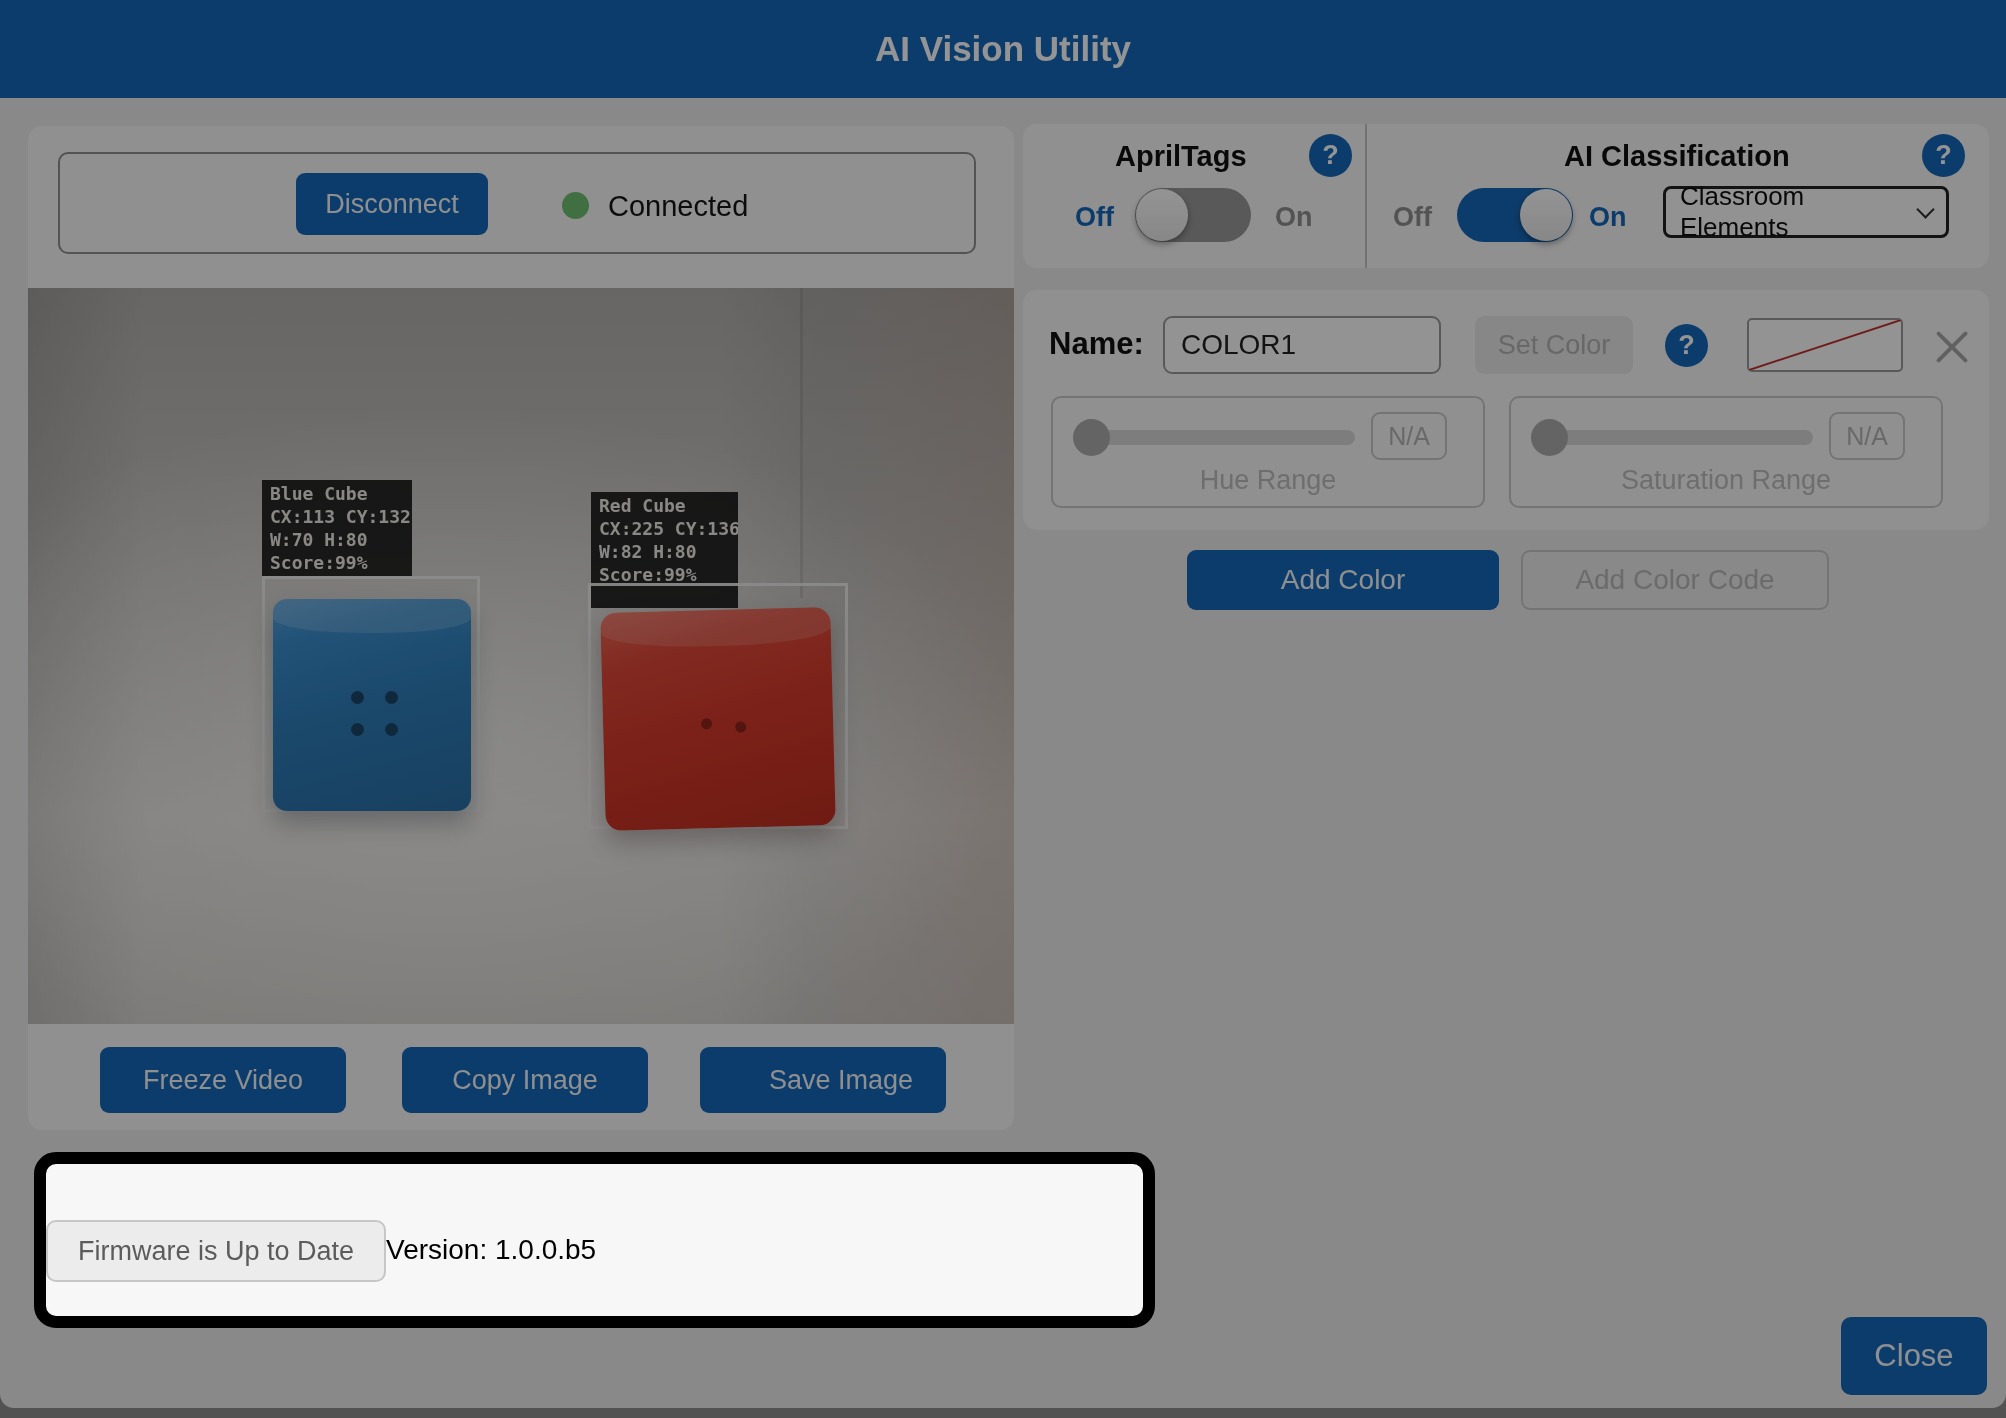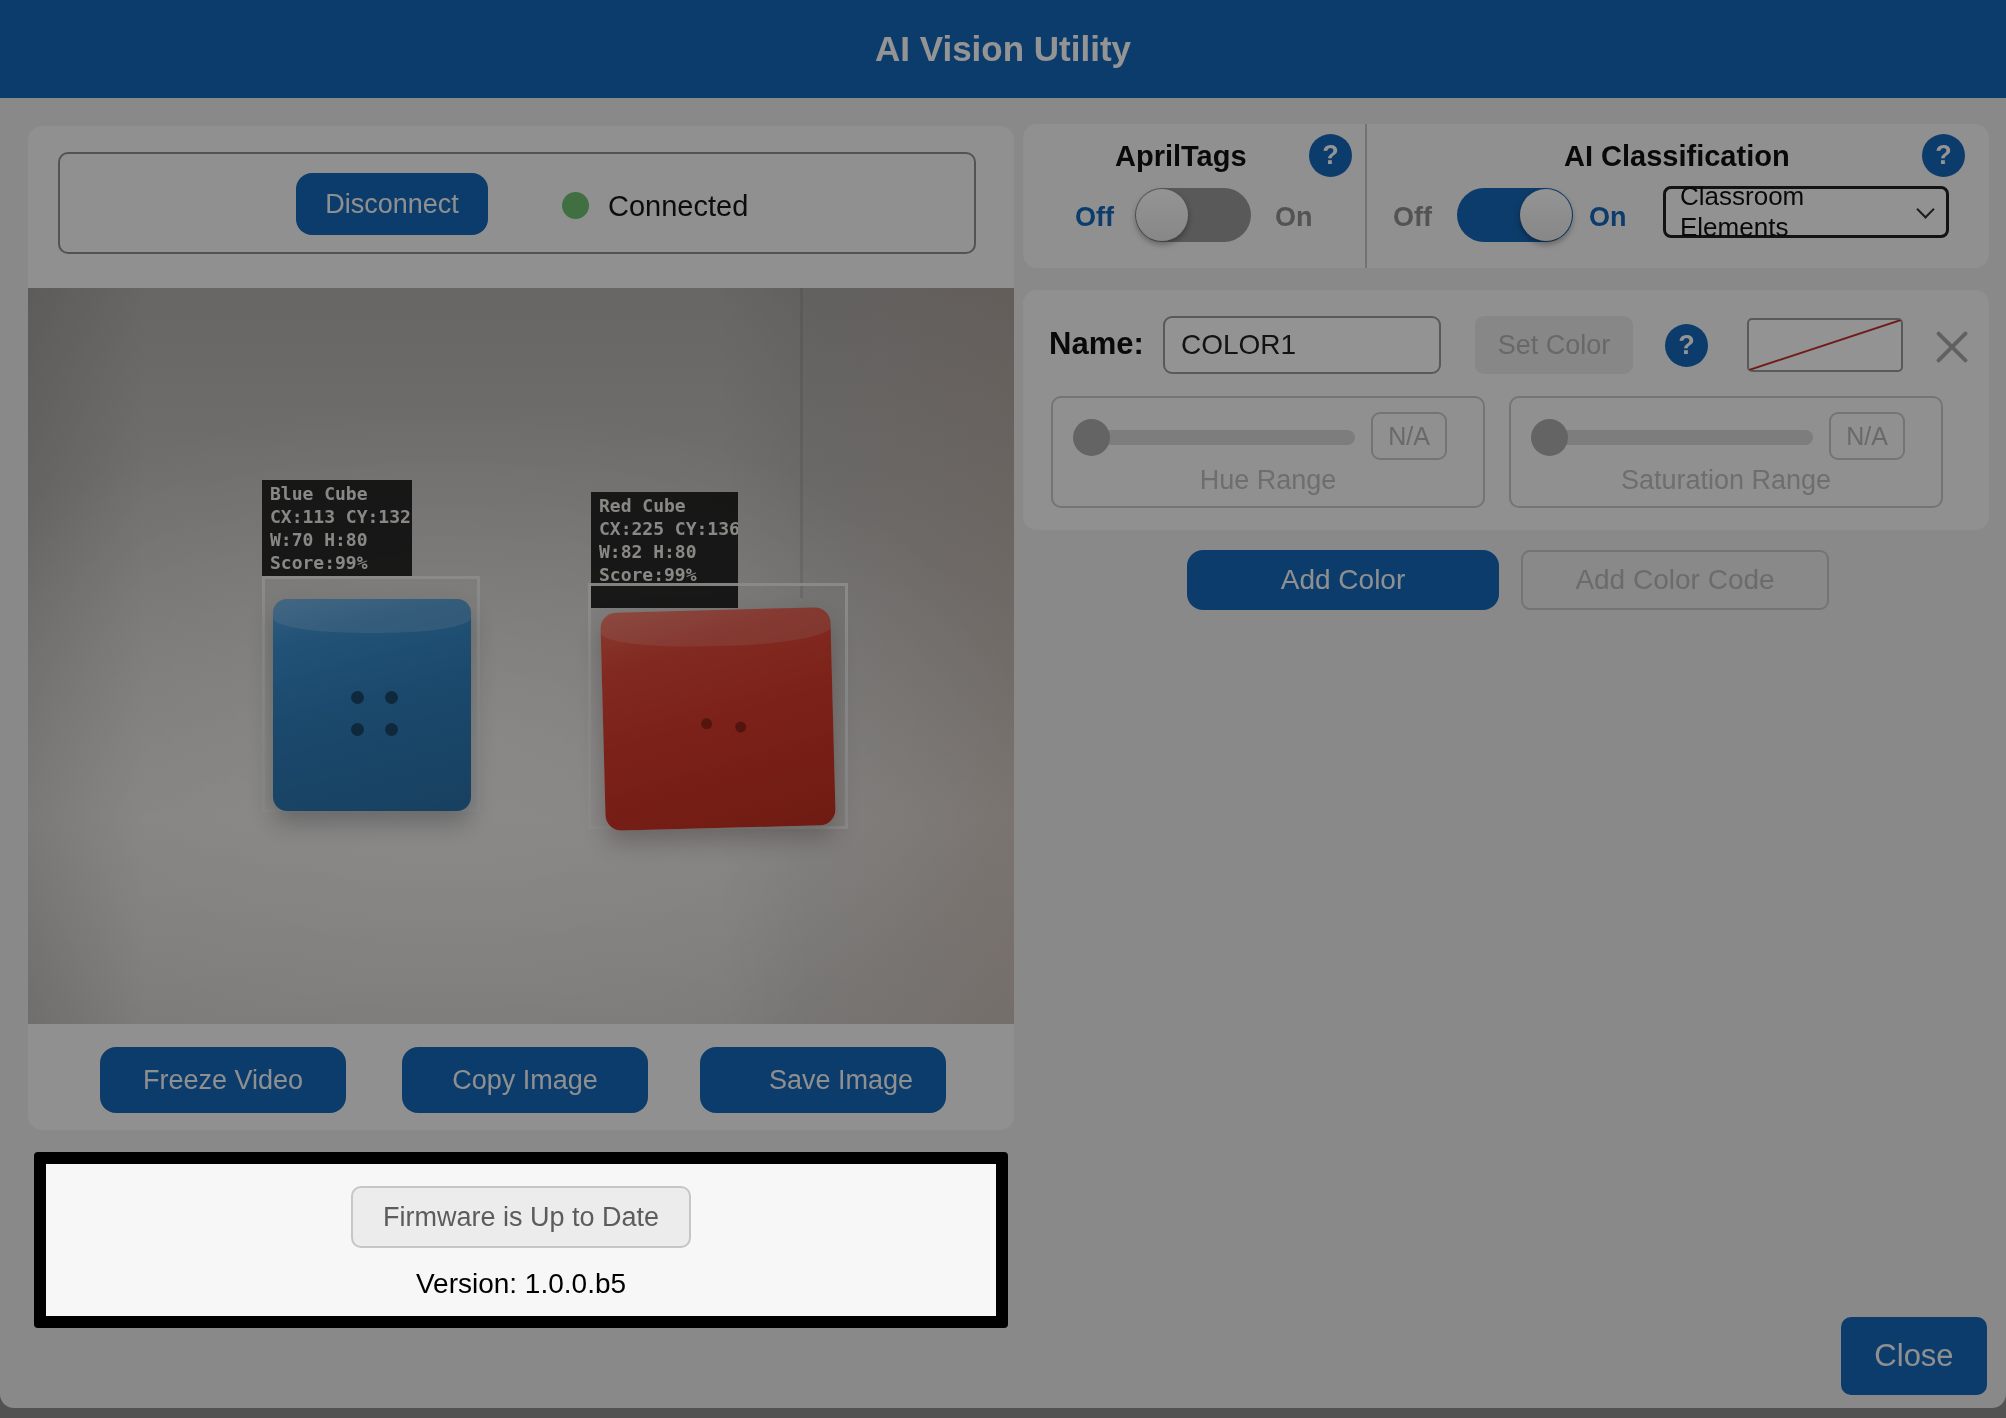--- a/index.html
+++ b/index.html
@@ -14,21 +14,21 @@
 
   
   .titlebar{position:absolute;left:0;top:0;width:2006px;height:98px;background:var(--accent);}
   .titlebar .title{width:100%;text-align:center;line-height:98px;font-size:35px;font-weight:bold;color:#ffffff;}
 
   
   .panel{position:absolute;background:#f8f8f8;border-radius:14px;}
   .left-panel{left:28px;top:126px;width:986px;height:1004px;}
 
   .connection-box{position:absolute;left:30px;top:26px;width:918px;height:102px;border:2px solid #8f8f8f;border-radius:10px;}
-  .btn{display:flex;align-items:center;justify-content:center;background:var(--accent);color:#f4f6f8;border-radius:16px;cursor:pointer;}
+  .btn{display:flex;align-items:center;justify-content:center;background:var(--accent);color:#f4f6f8;border-radius:9px;cursor:pointer;}
   .disconnect-btn{position:absolute;left:236px;top:19px;width:192px;height:62px;font-size:27px;}
   .status-dot{position:absolute;left:502px;top:38px;width:27px;height:27px;border-radius:50%;background:var(--green);}
   .status-text{position:absolute;left:548px;top:36px;font-size:29px;color:#161616;}
 
   
   .camera{position:absolute;left:0;top:162px;width:986px;height:736px;overflow:hidden;
     background:
       radial-gradient(90% 70% at 42% 62%, rgba(255,255,255,.50), rgba(255,255,255,0) 66%),
       linear-gradient(90deg, rgba(0,0,0,.10) 0%, rgba(0,0,0,0) 12%, rgba(0,0,0,0) 70%, rgba(0,0,0,.05) 79%, rgba(150,110,95,.22) 100%),
       linear-gradient(180deg,#b2b0ae 0%,#c3c1be 30%,#d5d3cf 56%,#e4e1dd 72%,#d8d5d1 100%);}
@@ -47,23 +47,23 @@
   .cube-red{left:12px;top:24px;width:230px;height:218px;border-radius:16px;transform:rotate(-1.5deg);
     background:linear-gradient(165deg,#ef6a58 0%,#e04a3a 20%,#d63a2c 50%,#c93426 80%,#bf3022 100%);
     box-shadow:0 12px 24px rgba(60,40,40,.30);}
   .cube-red::before{content:"";position:absolute;left:0;top:0;right:0;height:36px;
     background:rgba(255,255,255,.14);border-radius:16px 16px 45% 45%;}
   .dot-r{position:absolute;width:11px;height:11px;border-radius:50%;background:rgba(90,20,15,.55);}
 
   .video-btn{position:absolute;top:921px;width:246px;height:66px;font-size:27px;}
 
   
-  .firmware{position:absolute;left:34px;top:1152px;width:974px;height:176px;background:#f7f7f7;
-    border:12px solid #000;border-radius:4px;z-index:60;
-    display:flex;flex-direction:column;align-items:center;}
+  .firmware{position:absolute;left:34px;top:1152px;width:1121px;height:176px;background:#f7f7f7;
+    border:12px solid #000;border-radius:22px;z-index:60;
+    display:flex;align-items:center;}
   .firmware-btn{margin-top:22px;width:340px;height:62px;background:#ececec;border:2px solid #c6c6c6;border-radius:10px;
     display:flex;align-items:center;justify-content:center;font-size:27px;color:#5c5c5c;cursor:pointer;}
   .firmware-version{margin-top:20px;font-size:28px;color:#000;}
 
   
   .top-right-panel{left:1023px;top:124px;width:966px;height:144px;}
   .section-title{position:absolute;font-size:29px;font-weight:bold;color:#111;}
   .help{position:absolute;width:43px;height:43px;border-radius:50%;background:var(--accent);color:#fff;
     font-weight:bold;font-size:27px;display:flex;align-items:center;justify-content:center;cursor:pointer;}
   .tg-label{position:absolute;font-size:27px;font-weight:600;}

